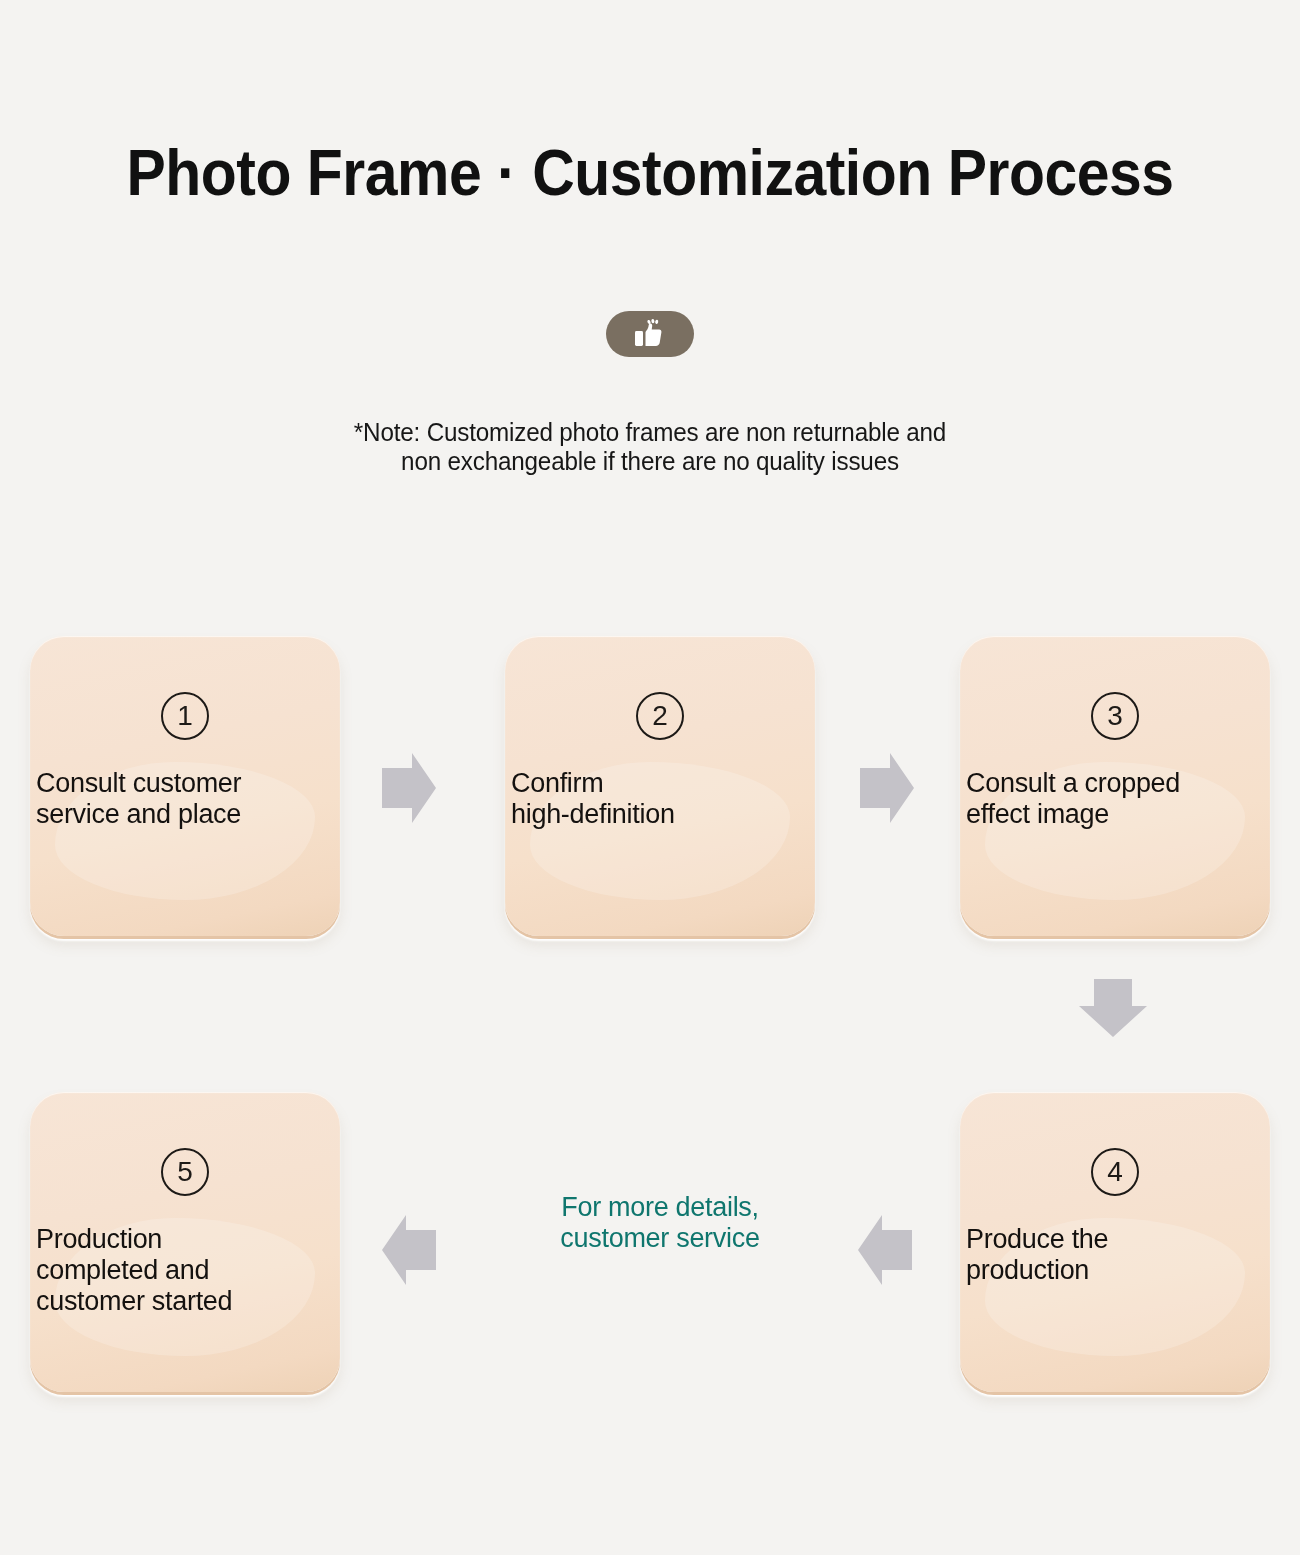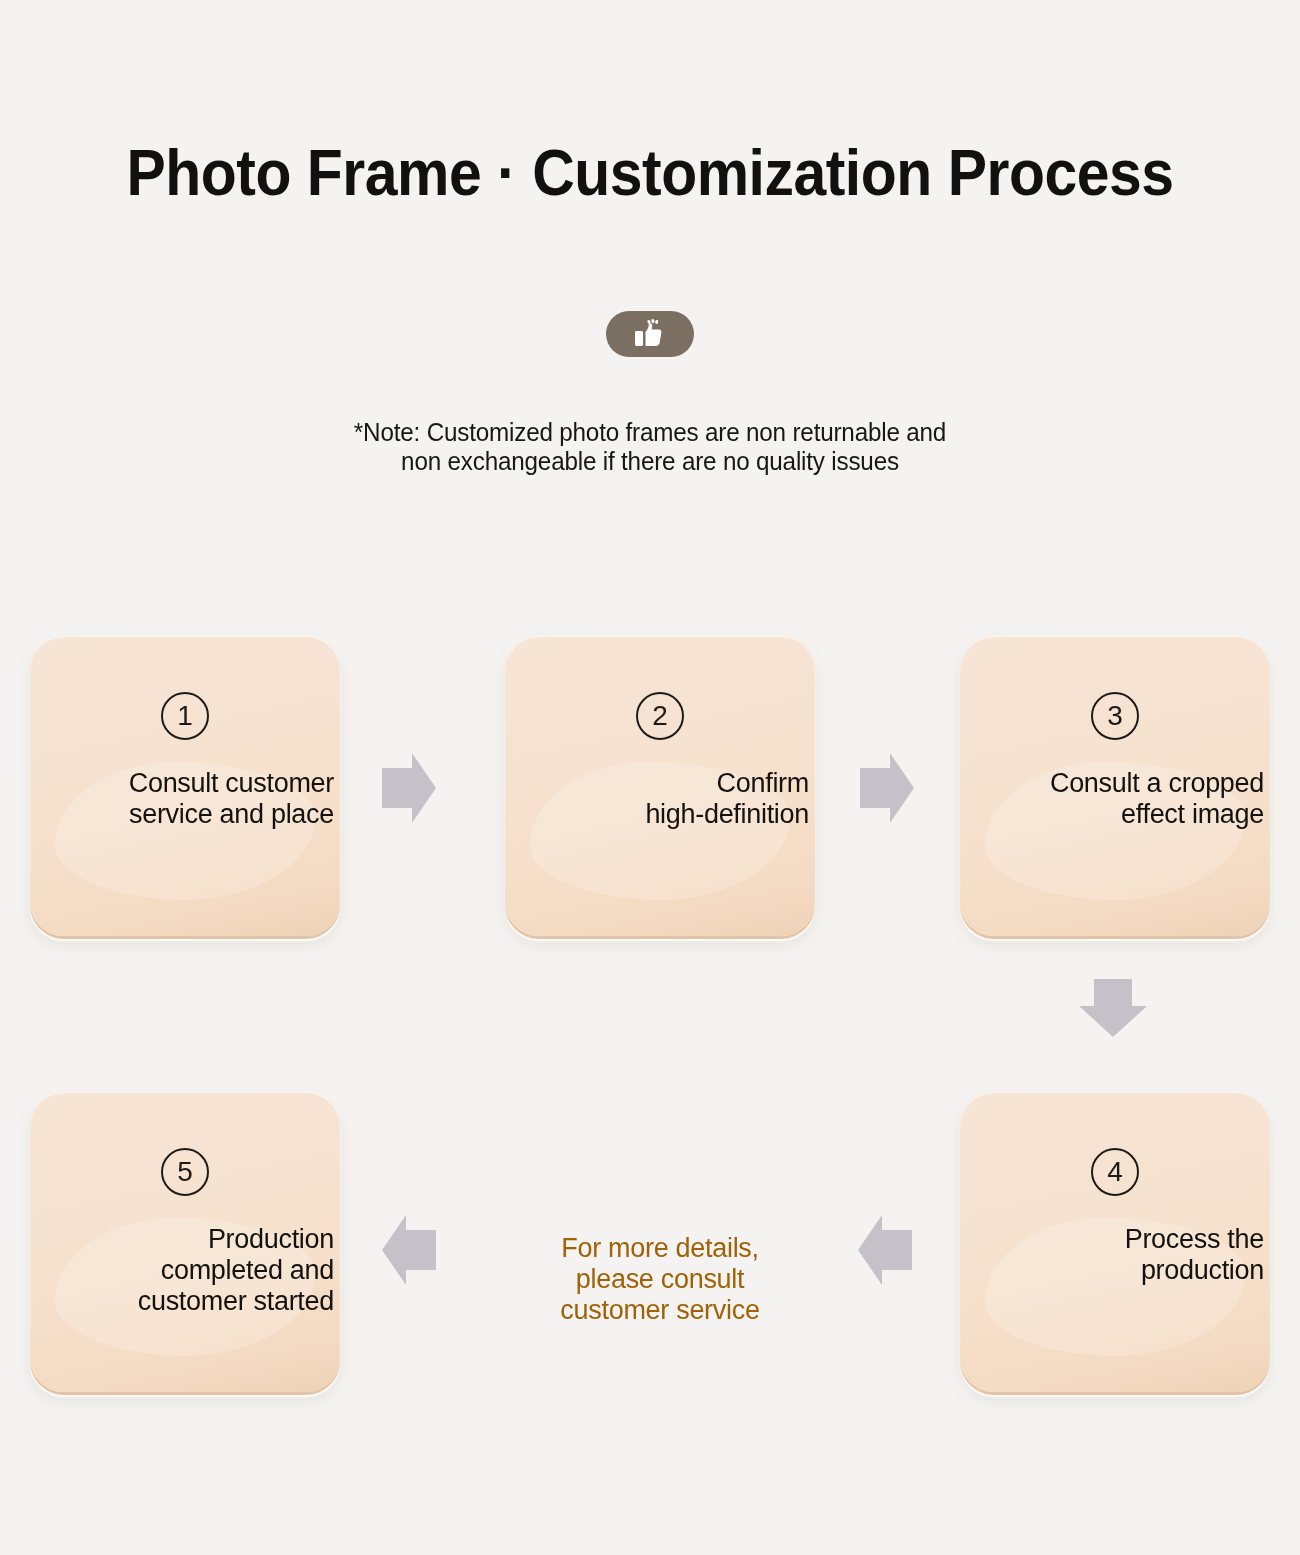--- a/index.html
+++ b/index.html
@@ -120,21 +120,21 @@
     color: #1d1a17;
     font-family: "Liberation Sans Narrow", "Liberation Sans", sans-serif;
     font-weight: 400;
   }
 
   .card-text {
     margin-top: 28px;
     width: 100%;
     padding: 0 6px;
     box-sizing: border-box;
-    text-align: right;
+    text-align: left;
     color: #14110f;
     font-size: 27px;
     line-height: 31px;
     letter-spacing: -0.3px;
     font-family: "Liberation Sans Narrow", "Liberation Sans", sans-serif;
   }
   .card-text span { display: block; white-space: nowrap; }
 
   
   #card-1 { left: 30px;  top: 636px; }
@@ -155,26 +155,25 @@
   #arrow-4-mid { left: 855px;  top: 1213px; }
   #arrow-mid-5 { left: 379px;  top: 1213px; }
 
   
   .mid-note {
     position: absolute;
     left: 470px;
     top: 1192px;
     width: 380px;
     text-align: center;
-    color: #a16207;
+    color: #0f766e;
     font-size: 27px;
     line-height: 31px;
     letter-spacing: -0.3px;
     font-family: "Liberation Sans Narrow", "Liberation Sans", sans-serif;
-    margin-top: 41px;
   }
   .mid-note span { display: block; white-space: nowrap; }
 </style>
 </head>
 <body>
 
 <div class="page-title">Photo Frame · Customization Process</div>
 
 <div class="badge-wrap">
   <div class="thumb-pill">
@@ -233,29 +232,28 @@
       <span>completed and</span>
       <span>customer started</span>
     </div>
   </div>
 </div>
 
 <div class="card" id="card-4">
   <div class="card-inner">
     <div class="num-circle">4</div>
     <div class="card-text">
-      <span>Process the</span>
+      <span>Produce the</span>
       <span>production</span>
     </div>
   </div>
 </div>
 
 <div class="mid-note">
   <span>For more details,</span>
-  <span>please consult</span>
   <span>customer service</span>
 </div>
 
 <div class="arrow" id="arrow-1-2">
   <svg width="60" height="74" viewBox="0 0 60 74" aria-hidden="true">
     <path d="M3 17 L33 17 L33 2 L57 37 L33 72 L33 57 L3 57 Z" fill="#c4c2c8"></path>
   </svg>
 </div>
 
 <div class="arrow" id="arrow-2-3">

